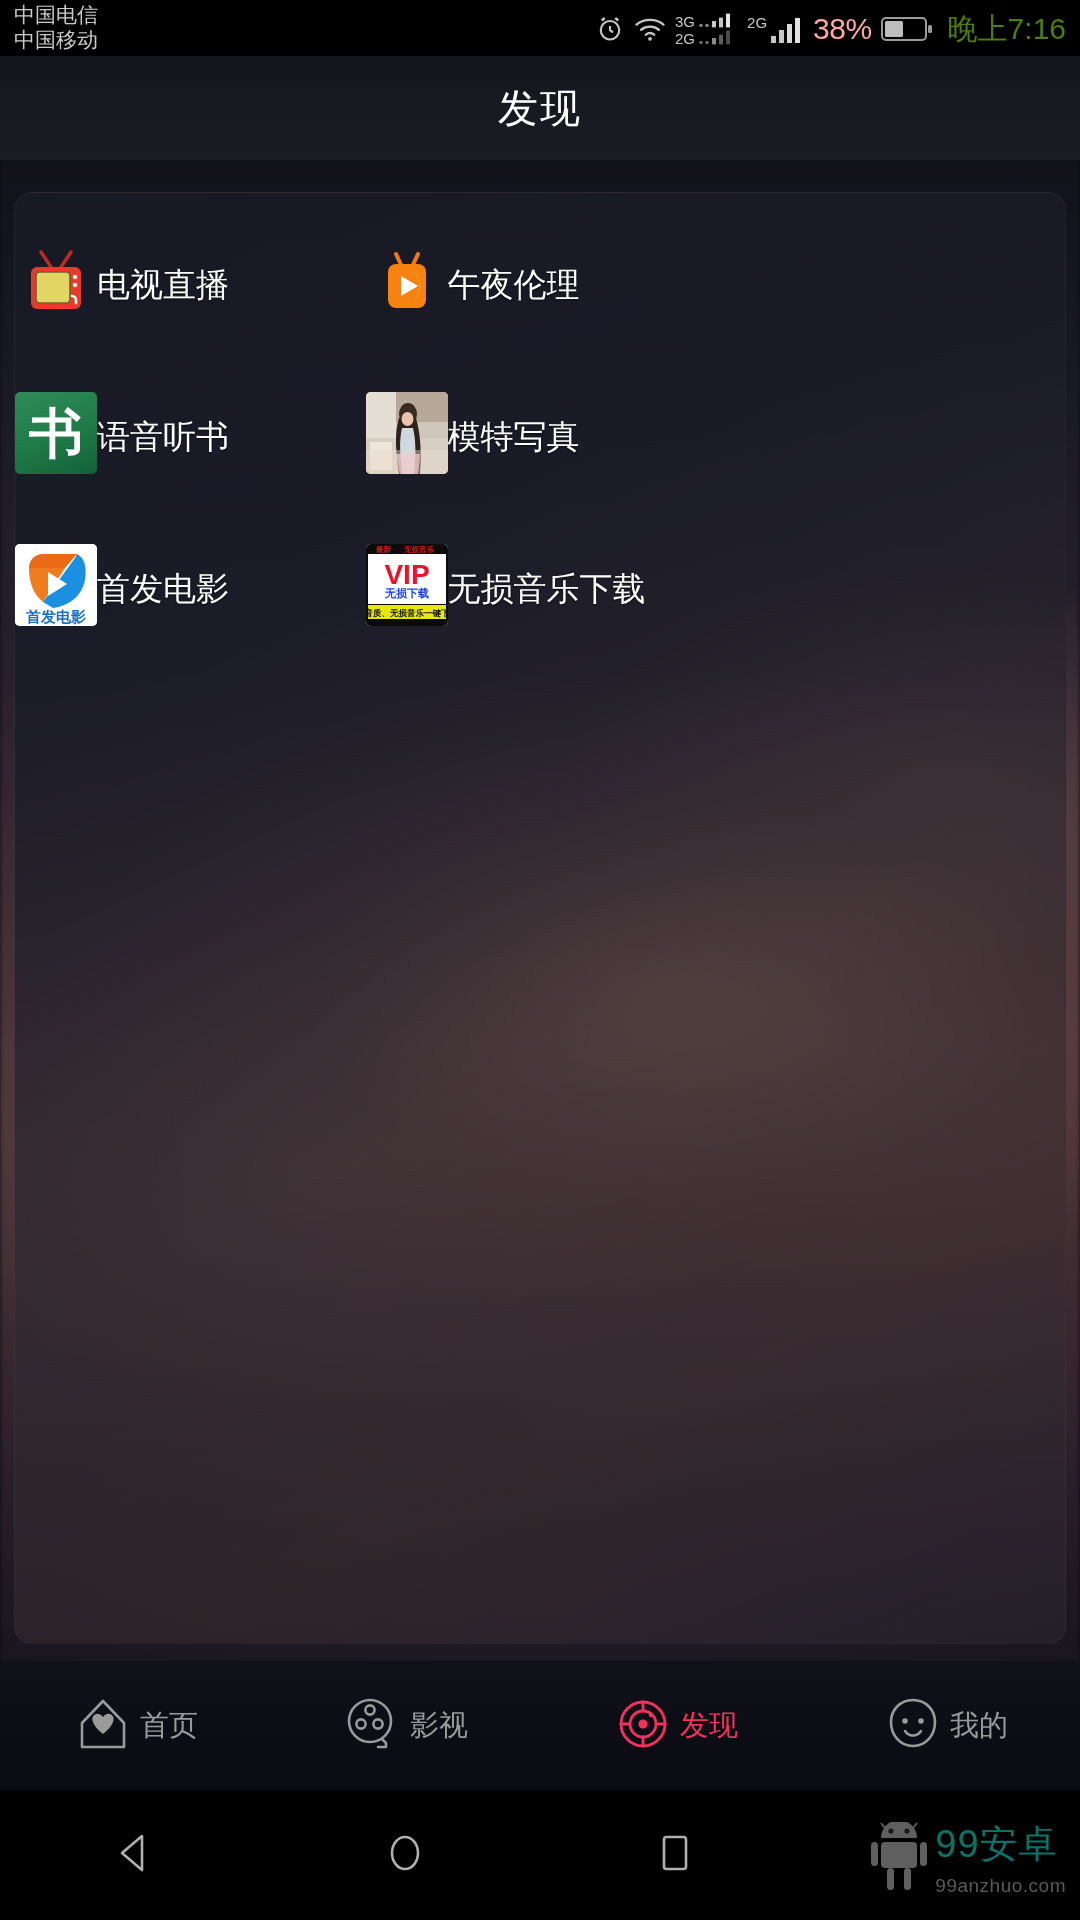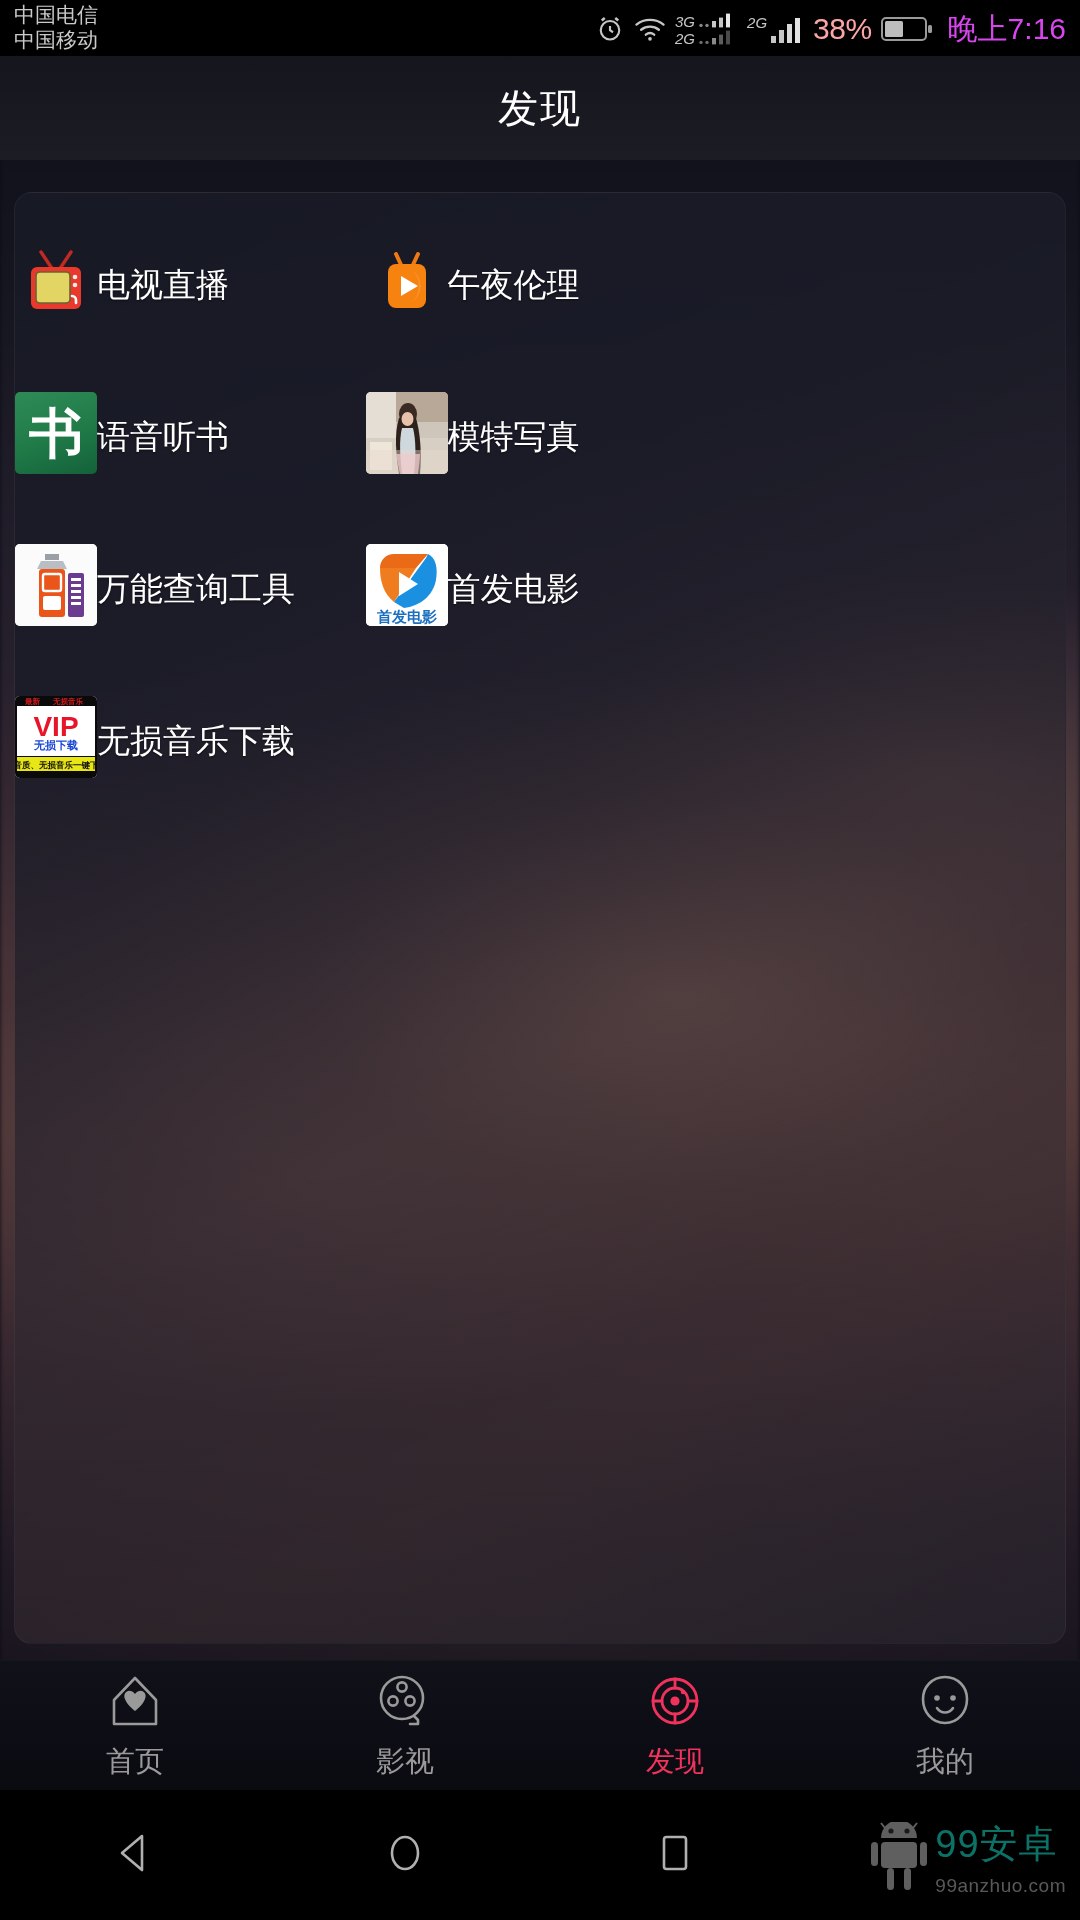--- a/index.html
+++ b/index.html
@@ -35,23 +35,23 @@
   #statusbar {
     position:absolute; left:0; top:0; width:1080px; height:56px;
     background:#000; color:#b9b9b9;
     display:flex; align-items:flex-start; justify-content:space-between;
     padding:2px 14px 0 14px;
   }
   .carriers { display:flex; flex-direction:column; line-height:25px; font-size:21px; color:#c9c9c9; }
   .sb-right { display:flex; align-items:center; gap:9px; height:52px; padding-top:2px; }
   .sb-right svg { display:block; }
   .pct { font-size:30px; color:#fca5a5; letter-spacing:-0.5px; }
-  .clock { font-size:30px; color:#d946ef; margin-left:4px; letter-spacing:0px; }
+  .clock { font-size:30px; color:#4d7c0f; margin-left:4px; letter-spacing:0px; }
   .dualsig { display:flex; flex-direction:column; justify-content:center; gap:2px; }
-  .signal-row { display:flex; align-items:flex-end; gap:3px;font-style:italic; }
+  .signal-row { display:flex; align-items:flex-end; gap:3px; }
   .gen { font-size:15px; color:#c6c6c6; line-height:13px; font-family:"Liberation Sans",sans-serif; }
 
   
   #titlebar {
     position:absolute; left:0; top:56px; width:1080px; height:104px;
     display:flex; align-items:center; justify-content:center;
     background:linear-gradient(180deg,#15161d 0%, #1b1c24 100%);
   }
   #titlebar .t { color:#fff; font-size:40px; letter-spacing:2px; }
 
@@ -88,21 +88,21 @@
   .ic-movie { background:#ffffff; }
   .ic-vip { background:#ffffff; }
 
   
   #tabbar {
     position:absolute; left:0; top:1660px; width:1080px; height:130px;
     background:linear-gradient(180deg,#101119 0%,#0a0b11 100%);
     border-top:1px solid rgba(255,255,255,0.05);
     display:flex;
   }
-  .tab { flex:1; display:flex; flex-direction:column; align-items:center; justify-content:center; gap:6px; }
+  .tab { flex:1; display:flex; flex-direction:row; align-items:center; justify-content:center; gap:6px; }
   .tab .tl { font-size:29px; color:#9a9a9a; }
   .tab.active .tl { color:#f2325c; }
 
   
   #navbar {
     position:absolute; left:0; top:1790px; width:1080px; height:130px;
     background:#000; display:flex; align-items:center;
   }
   .navbtn { flex:1; display:flex; align-items:center; justify-content:center; }
   #watermark {
@@ -244,39 +244,20 @@
             <path d="M33 26 C28 42 30 62 33 82 L54 82 C56 60 54 40 50 26 Z" fill="#2e211c"></path>
             <path d="M36 36 C33 48 34 64 36 82 L48 82 C50 64 50 48 47 36 Z" fill="#cfd9dd"></path>
             <ellipse cx="41.5" cy="27" rx="6" ry="7" fill="#e8c3ab"></ellipse>
             <rect x="0" y="58" width="82" height="24" fill="#e9d9cf" opacity="0.45"></rect>
             <path d="M30 62 C32 72 33 78 34 82 L52 82 C53 74 54 68 54 62 Z" fill="#efc9cc" opacity="0.75"></path>
           </svg>
         </div>
         <div class="lab">模特写真</div>
       </div>
 
-      <div class="cell">
-        <div class="ico ic-query">
-          <svg width="82" height="82" viewBox="0 0 82 82">
-            <rect width="82" height="82" fill="#fbfbfb"></rect>
-            <path d="M30 10 h14 v6 h-14Z" fill="#9aa0a6"></path>
-            <path d="M26 17 h22 l4 8 h-30Z" fill="#b9bec4"></path>
-            <rect x="24" y="25" width="26" height="48" rx="3" fill="#ea5519"></rect>
-            <rect x="28" y="30" width="18" height="17" rx="2" fill="none" stroke="#ffffff" stroke-width="2.4"></rect>
-            <rect x="28" y="52" width="18" height="14" rx="2" fill="#ffffff"></rect>
-            <rect x="53" y="29" width="16" height="44" rx="2" fill="#6a3b8f"></rect>
-            <rect x="56" y="34" width="10" height="3" fill="#ffffff"></rect>
-            <rect x="56" y="40" width="10" height="3" fill="#ffffff"></rect>
-            <rect x="56" y="46" width="10" height="3" fill="#ffffff"></rect>
-            <rect x="56" y="52" width="10" height="3" fill="#ffffff"></rect>
-            <rect x="56" y="58" width="10" height="3" fill="#ffffff"></rect>
-          </svg>
-        </div>
-        <div class="lab">万能查询工具</div>
-      </div>
 
       <div class="cell">
         <div class="ico ic-movie">
           <svg width="82" height="82" viewBox="0 0 82 82">
             <rect width="82" height="82" fill="#ffffff"></rect>
             <path d="M14 24 C14 16 20 10 28 10 L62 10 L50 24 Z" fill="#ea6a17"></path>
             <path d="M14 24 L50 24 L28 58 C18 50 14 38 14 24Z" fill="#ef7d1f"></path>
             <path d="M62 10 C70 14 72 24 70 36 C67 52 54 62 38 64 L28 58 L60 14Z" fill="#1b8fe0"></path>
             <path d="M33 28 L52 40 L33 52 Z" fill="#ffffff"></path>
             <rect x="0" y="64" width="82" height="18" fill="#ffffff"></rect>

